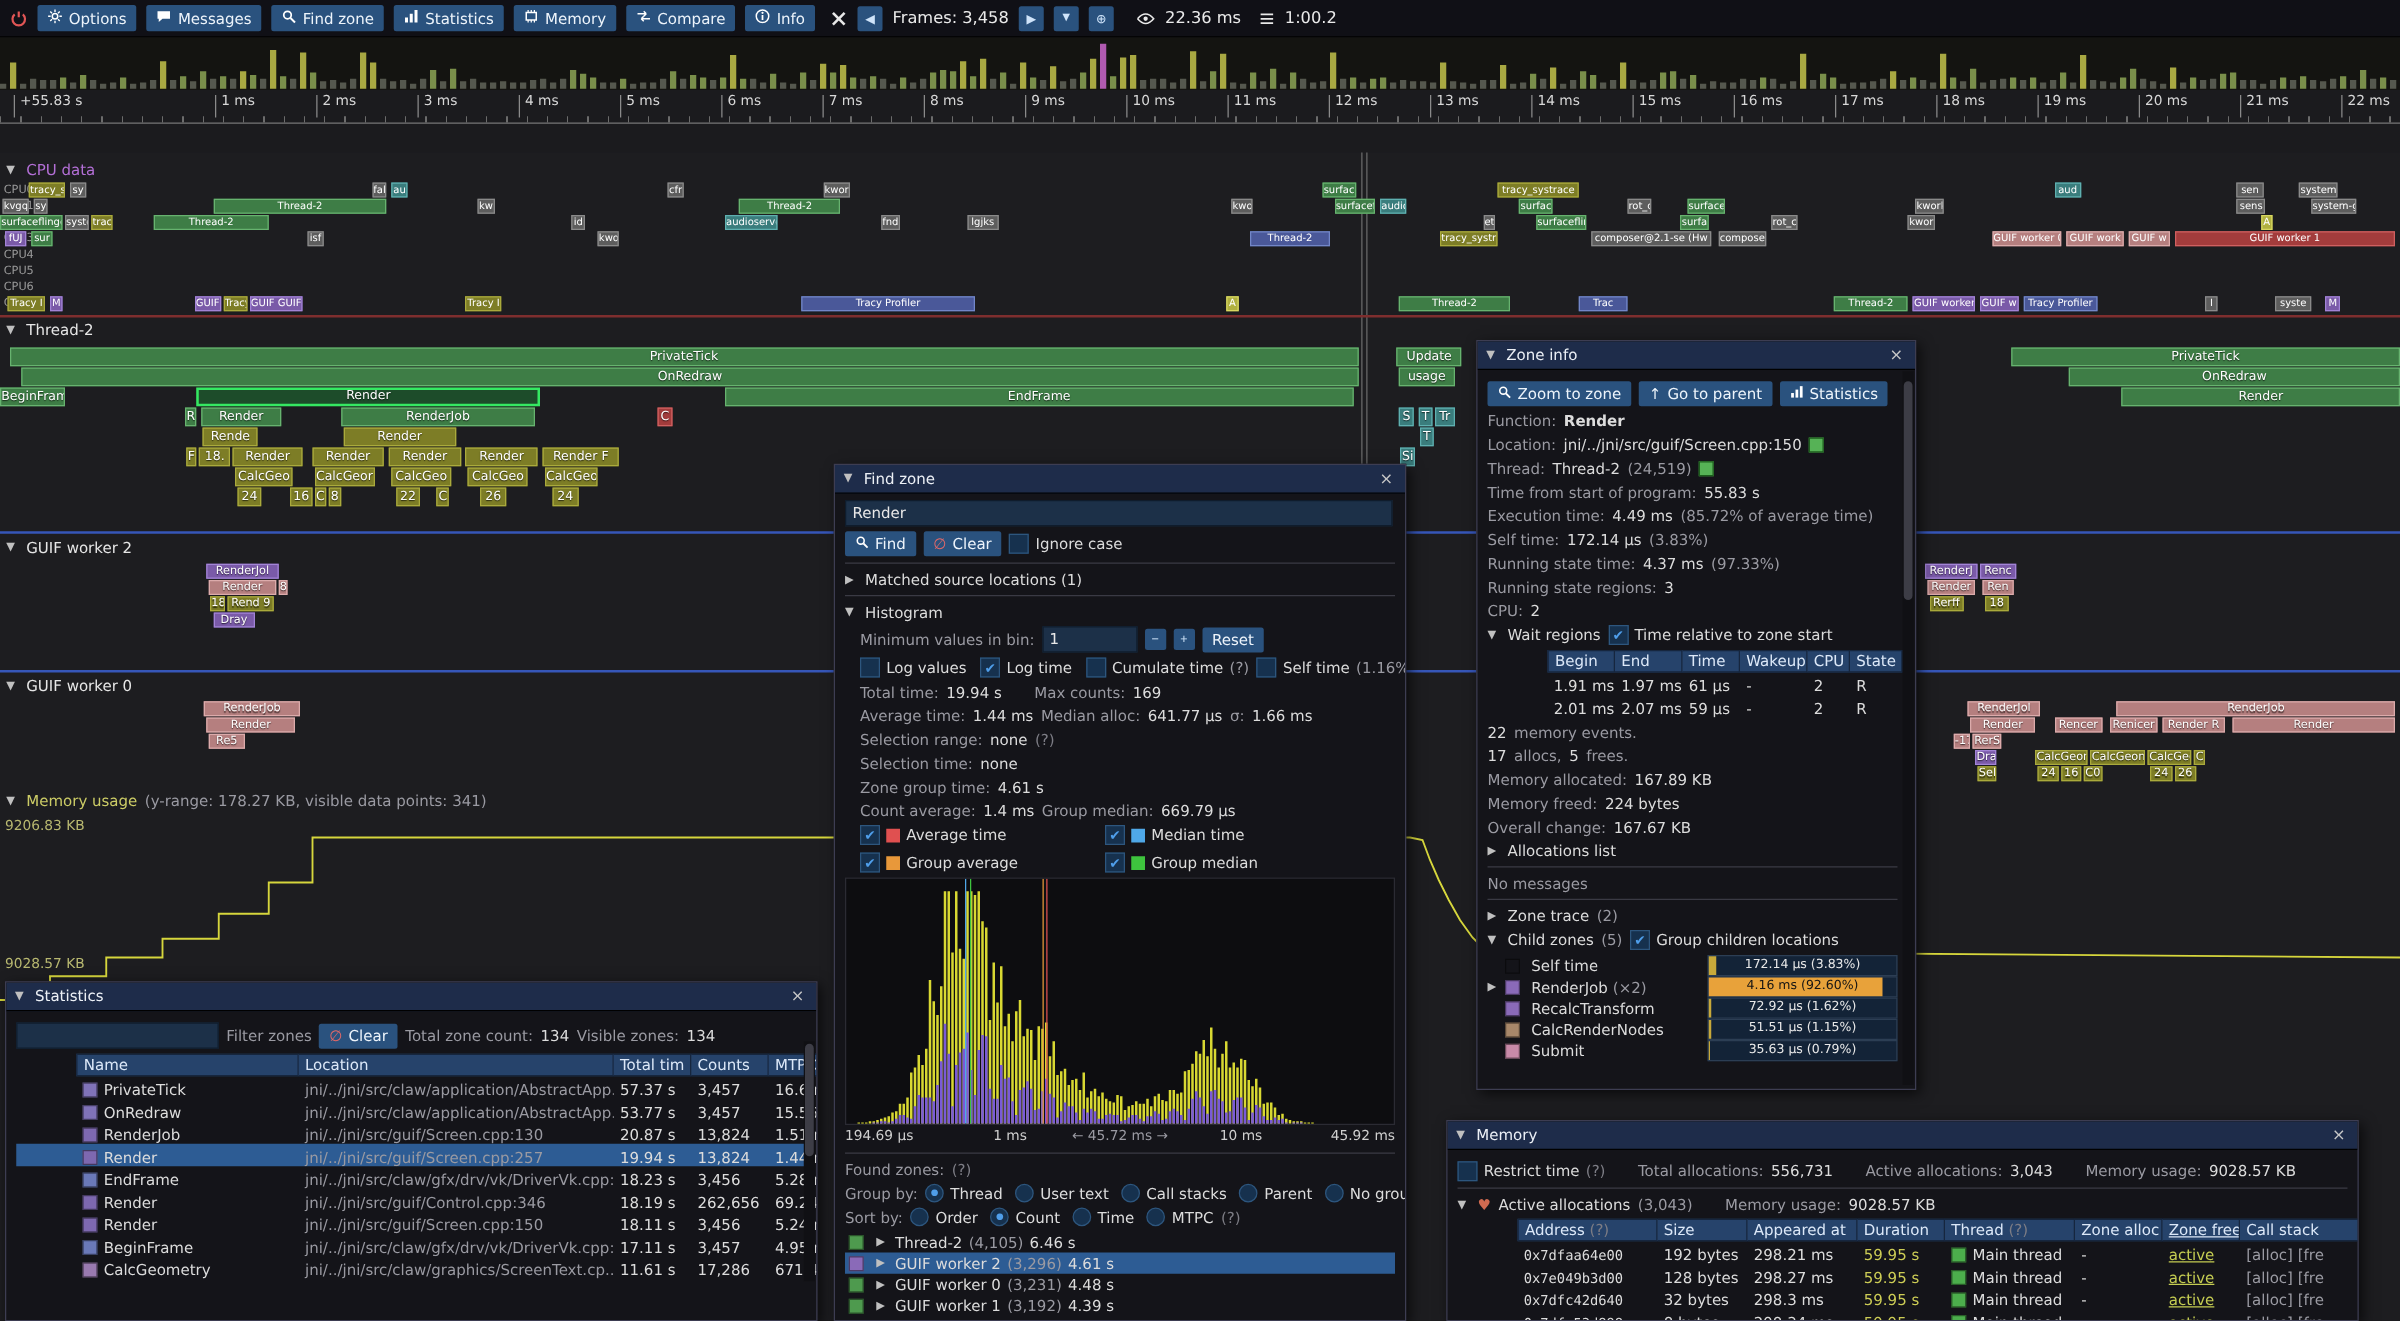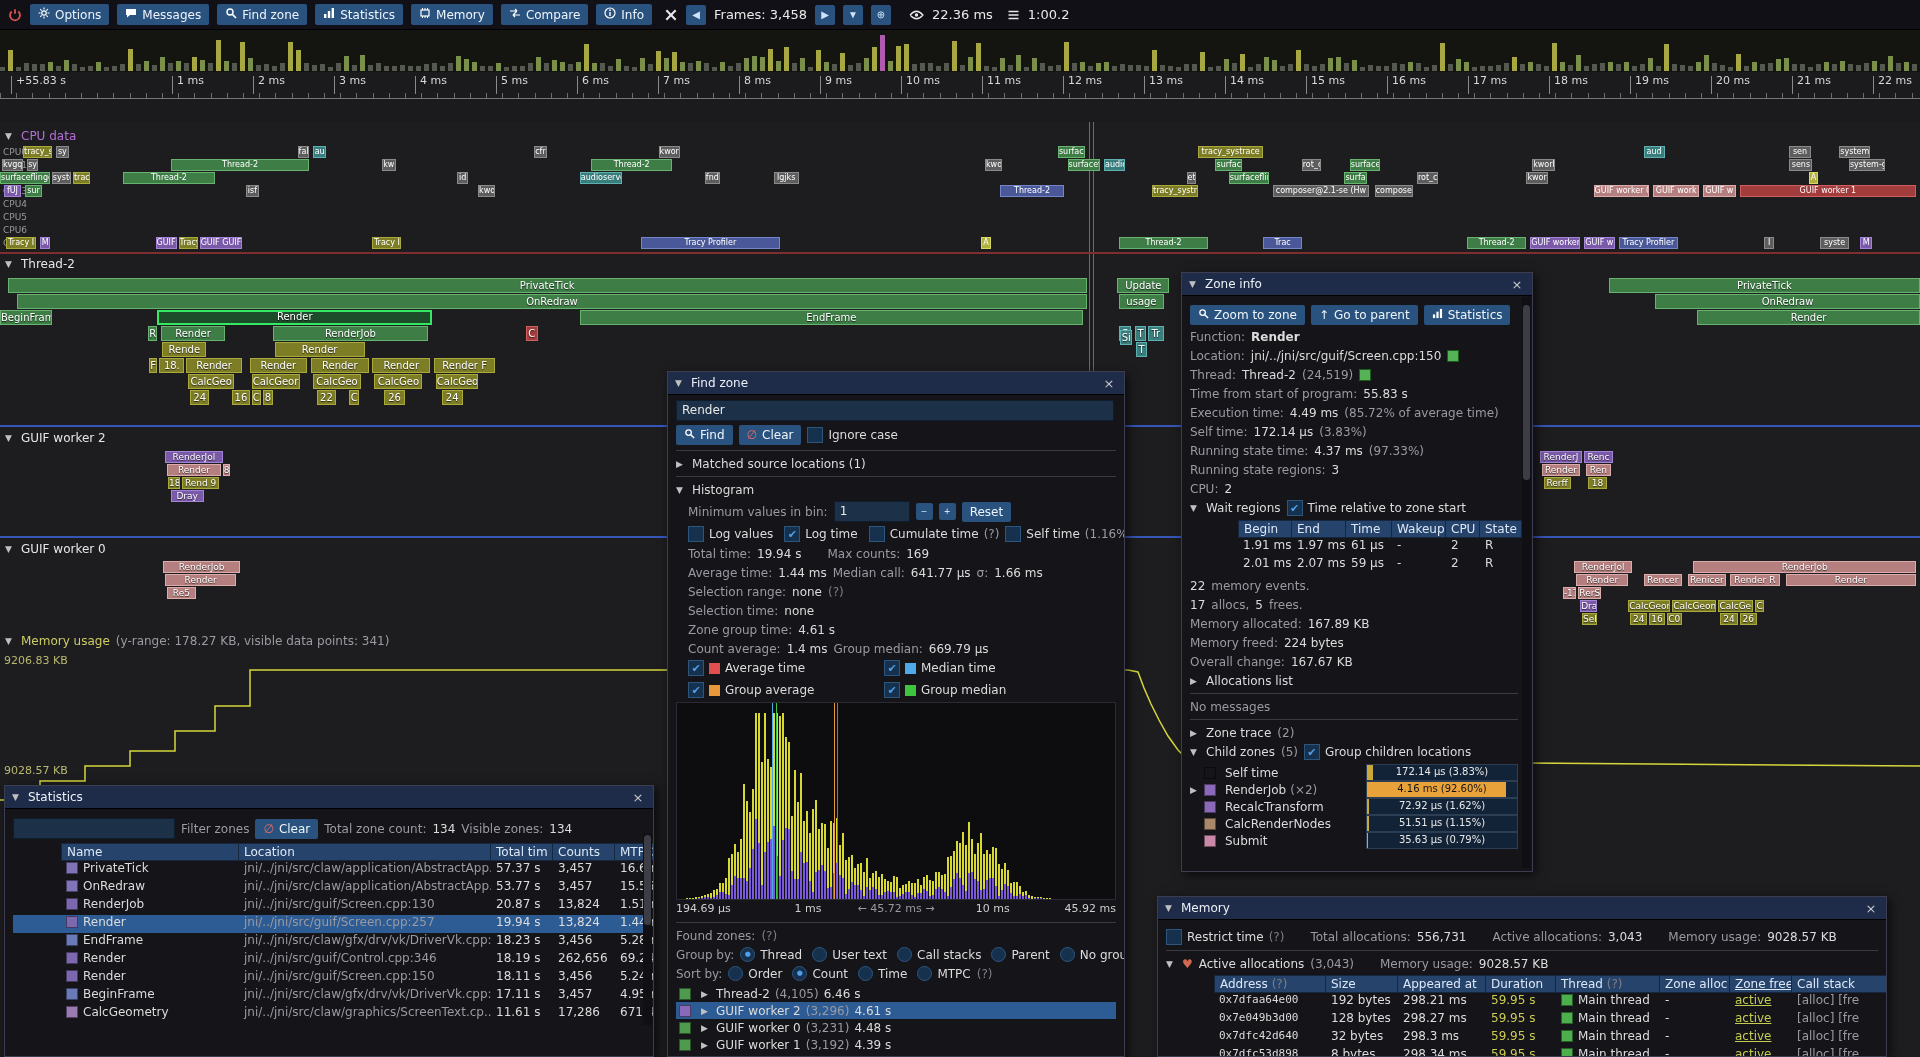--- a/index.html
+++ b/index.html
@@ -90,21 +90,21 @@
     align-items:center;justify-content:center;flex:none;}
   .dot{font-style:normal;color:#4f9eea;font-size:7px;line-height:7px;}
   .swatch{display:inline-block;width:11px;height:11px;flex:none;}
   .ban{color:#e06868;font-size:12px;}
   .heart{color:#d06a50;font-size:12px;}
   .gsq{display:inline-block;width:10px;height:10px;background:#56b256;border:1px solid #1c5c1c;flex:none;}
   .csq{display:inline-block;width:10px;height:10px;margin-right:5px;flex:none;border:1px solid rgba(0,0,0,.45);}
   .upicon{font-size:12px;}
   
   .ttable{font-size:12px;margin-top:2px;}
-  .trow{display:flex;align-items:flex-start;height:18px;padding-left:48px;}
+  .trow{display:flex;align-items:flex-end;height:18px;padding-left:48px;}
   .cell{padding:0 5px;overflow:hidden;white-space:nowrap;flex:none;box-sizing:border-box;display:flex;align-items:center;}
   .thdr .cell{background:#26436b;border:1px solid #16263e;border-left:none;color:#dce8f8;height:18px;}
   .thdr .cell:first-child{border-left:1px solid #16263e;}
   .trow.selected{background:#2d5c94;}
   .stats .cell:nth-child(1){width:178px;}
   .stats .cell:nth-child(2){width:252px;}
   .stats .cell:nth-child(3){width:62px;}
   .stats .cell:nth-child(4){width:62px;}
   .stats .cell:nth-child(5){width:72px;}
   .wait .cell:nth-child(1){width:54px;}
@@ -649,21 +649,21 @@
           <span class="zone green" style="left: 88.4%; width: 11.6%; top: 32px;"><i>Render</i></span>
           <span class="zone green" style="left: 7.7%; width: 0.5%; top: 48px;"><i>R</i></span>
           <span class="zone green" style="left: 8.4%; width: 3.3%; top: 48px;"><i>Render</i></span>
           <span class="zone green" style="left: 14.2%; width: 8.1%; top: 48px;"><i>RenderJob</i></span>
           <span class="zone red" style="left: 27.4%; width: 0.6%; top: 48px;"><i>C</i></span>
           <span class="zone teal" style="left: 58.3%; width: 0.6%; top: 48px;"><i>S</i></span>
           <span class="zone teal" style="left: 59.1%; width: 0.6%; top: 48px;"><i>T</i></span>
           <span class="zone teal" style="left: 59.8%; width: 0.8%; top: 48px;"><i>Tr</i></span>
           <span class="zone olive" style="left: 8.45%; width: 2.3%; top: 64px;"><i>Rende</i></span>
           <span class="zone olive" style="left: 14.3%; width: 4.7%; top: 64px;"><i>Render</i></span>
-          <span class="zone teal" style="left: 58.35%; width: 0.6%; top: 52px; text-align: right;"><i>Si</i></span>
+          <span class="zone teal" style="left: 58.35%; width: 0.6%; top: 80px; text-align: right;"><i>Si</i></span>
           <span class="zone teal" style="left: 59.15%; width: 0.6%; top: 64px;"><i>T</i></span>
           <span class="zone olive" style="left: 7.75%; width: 0.45%; top: 80px;"><i>F</i></span>
           <span class="zone olive" style="left: 8.3%; width: 1.3%; top: 80px;"><i>18.</i></span>
           <span class="zone olive" style="left: 9.7%; width: 2.9%; top: 80px;"><i>Render</i></span>
           <span class="zone olive" style="left: 13%; width: 3%; top: 80px;"><i>Render</i></span>
           <span class="zone olive" style="left: 16.2%; width: 3%; top: 80px;"><i>Render</i></span>
           <span class="zone olive" style="left: 19.4%; width: 3%; top: 80px;"><i>Render</i></span>
           <span class="zone olive" style="left: 22.6%; width: 3.2%; top: 80px;"><i>Render F</i></span>
           <span class="zone olive" style="left: 9.8%; width: 2.4%; top: 96px;"><i>CalcGeo</i></span>
           <span class="zone olive" style="left: 13.1%; width: 2.5%; top: 96px;"><i>CalcGeor</i></span>
@@ -965,21 +965,21 @@
       <div class="row ind">
         <span class="mut">Total time:</span>
           <span>19.94 s</span>
         <span class="gap"></span>
         <span class="mut">Max counts:</span>
           <span>169</span>
       </div>
       <div class="row ind">
         <span class="mut">Average time:</span>
           <span>1.44 ms</span>
-        <span class="mut">Median call:</span>
+        <span class="mut">Median alloc:</span>
           <span>641.77 μs</span>
         <span class="mut">σ:</span>
           <span>1.66 ms</span>
       </div>
       <div class="row ind">
         <span class="mut">Selection range:</span>
           <span>none</span>
           <span class="q">(?)</span>
       </div>
       <div class="row ind">

